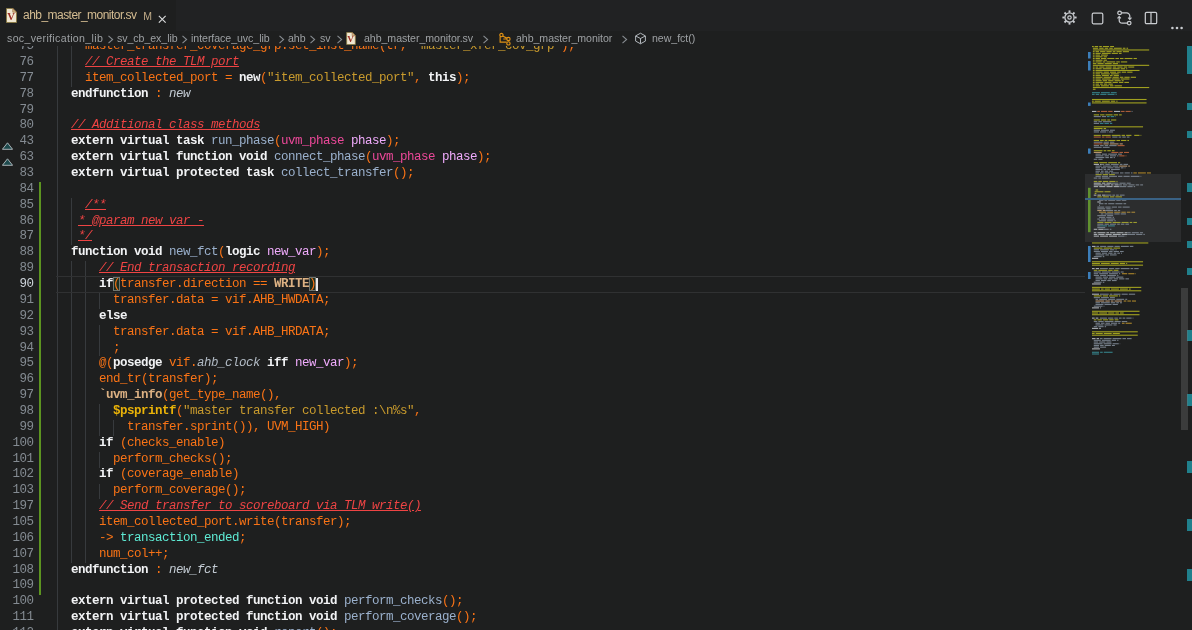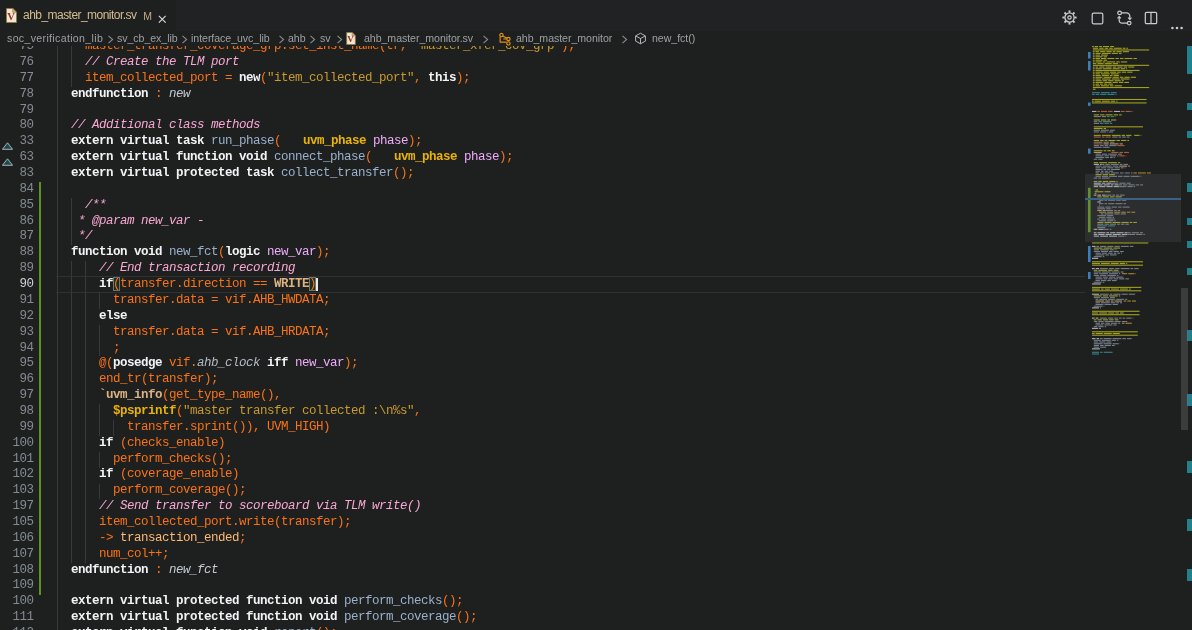--- a/index.html
+++ b/index.html
@@ -15,27 +15,27 @@
 #breadcrumb .bc { position:absolute; top:0.5px; letter-spacing:-0.05px; }
 #editor { position:absolute; left:0; top:46px; width:100%; height:584px; overflow:hidden; background:#1e1f1f; }
 .mono { font-family:"Liberation Mono",monospace; font-size:12.5px; letter-spacing:-0.5025px; line-height:15.87px; }
 #code { position:absolute; left:57.0px; top:-6.840000000000003px; white-space:pre; }
 #nums { position:absolute; left:0; top:-6.840000000000003px; width:33.5px; text-align:right; color:#848b92; }
 #nums .lnA { color:#cdd3da; }
 .row { height:15.87px; }
 .num { height:15.87px; }
 .df { color:#f97316; }
 .kw { color:#f2f3f5; font-weight:bold; }
-.cm { color:#f9a8d4; font-style:italic; }
+.cm { color:#ef4444; font-style:italic;text-decoration:underline; }
 .st { color:#c99b2d; }
 .sf { color:#eab308; font-weight:bold; }
 .ma { color:#dcb183; font-weight:bold; }
-.ty { color:#eab308; font-weight:bold;margin-left:22px; }
+.ty { color:#ec4899; font-weight:normal; }
 .pa { color:#f0abfc; }
-.ev { color:#fdba74; }
+.ev { color:#5eead4; }
 .it { color:#c3cbd3; font-style:italic; }
 .iti { color:#b3bcc6; font-style:italic; }
 .fn { color:#9ab0cc; }
 .bm { outline:1px solid #70756f; outline-offset:-1px; background:rgba(20,110,20,0.18); }
 .g { position:absolute; width:1px; background:#373a3d; }
 #gitbar { position:absolute; left:38.5px; width:2.8px; background:#5c9420; }
 .clb { position:absolute; left:56px; width:1029px; height:1px; background:#303132; }
 #cursor { position:absolute; left:316px; width:2px; height:13.2px; background:#e8e8e8; }
 .tri { position:absolute; left:2px; }
 </style></head><body>
@@ -54,21 +54,21 @@
       <div class="g" style="left:112.5px;top:374.0px;height:15.9px"></div>
     <div class="clb" style="top:230.21px"></div>
     <div class="clb" style="top:246.08px"></div>
     <div id="nums" class="mono">
         <div class="num">75</div>
         <div class="num">76</div>
         <div class="num">77</div>
         <div class="num">78</div>
         <div class="num">79</div>
         <div class="num">80</div>
-        <div class="num">33</div>
+        <div class="num">43</div>
         <div class="num">63</div>
         <div class="num">83</div>
         <div class="num">84</div>
         <div class="num">85</div>
         <div class="num">86</div>
         <div class="num">87</div>
         <div class="num">88</div>
         <div class="num">89</div>
         <div class="num lnA">90</div>
         <div class="num">91</div>

